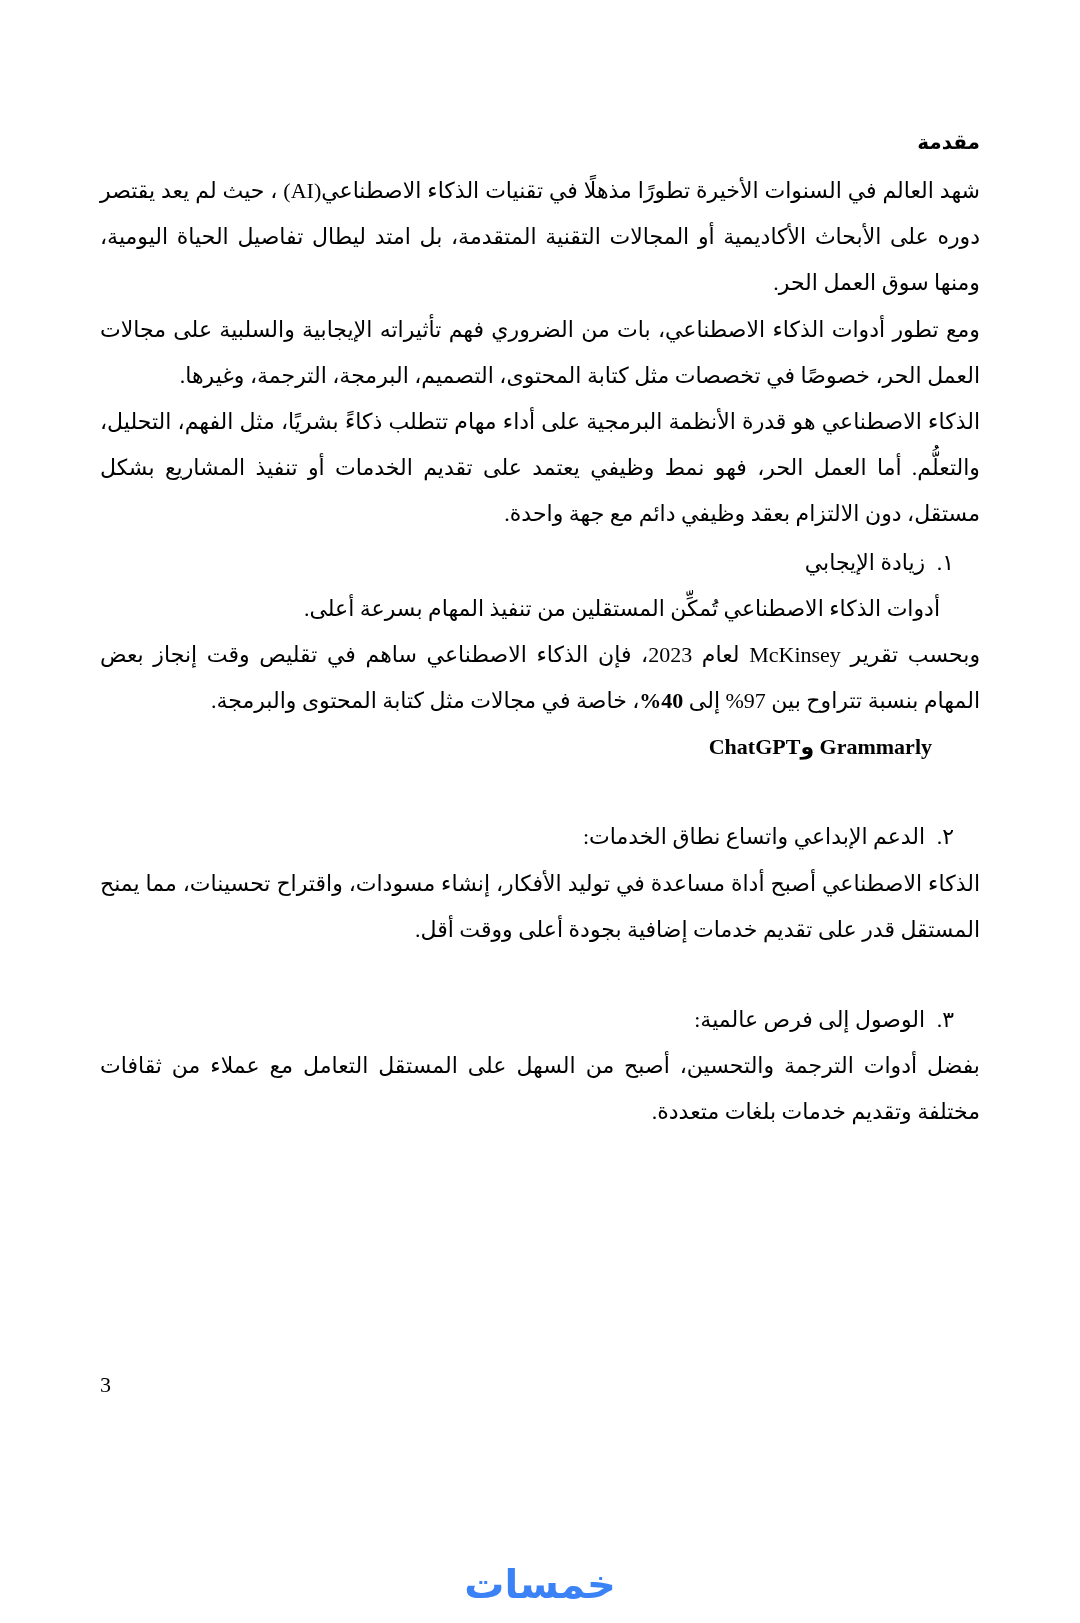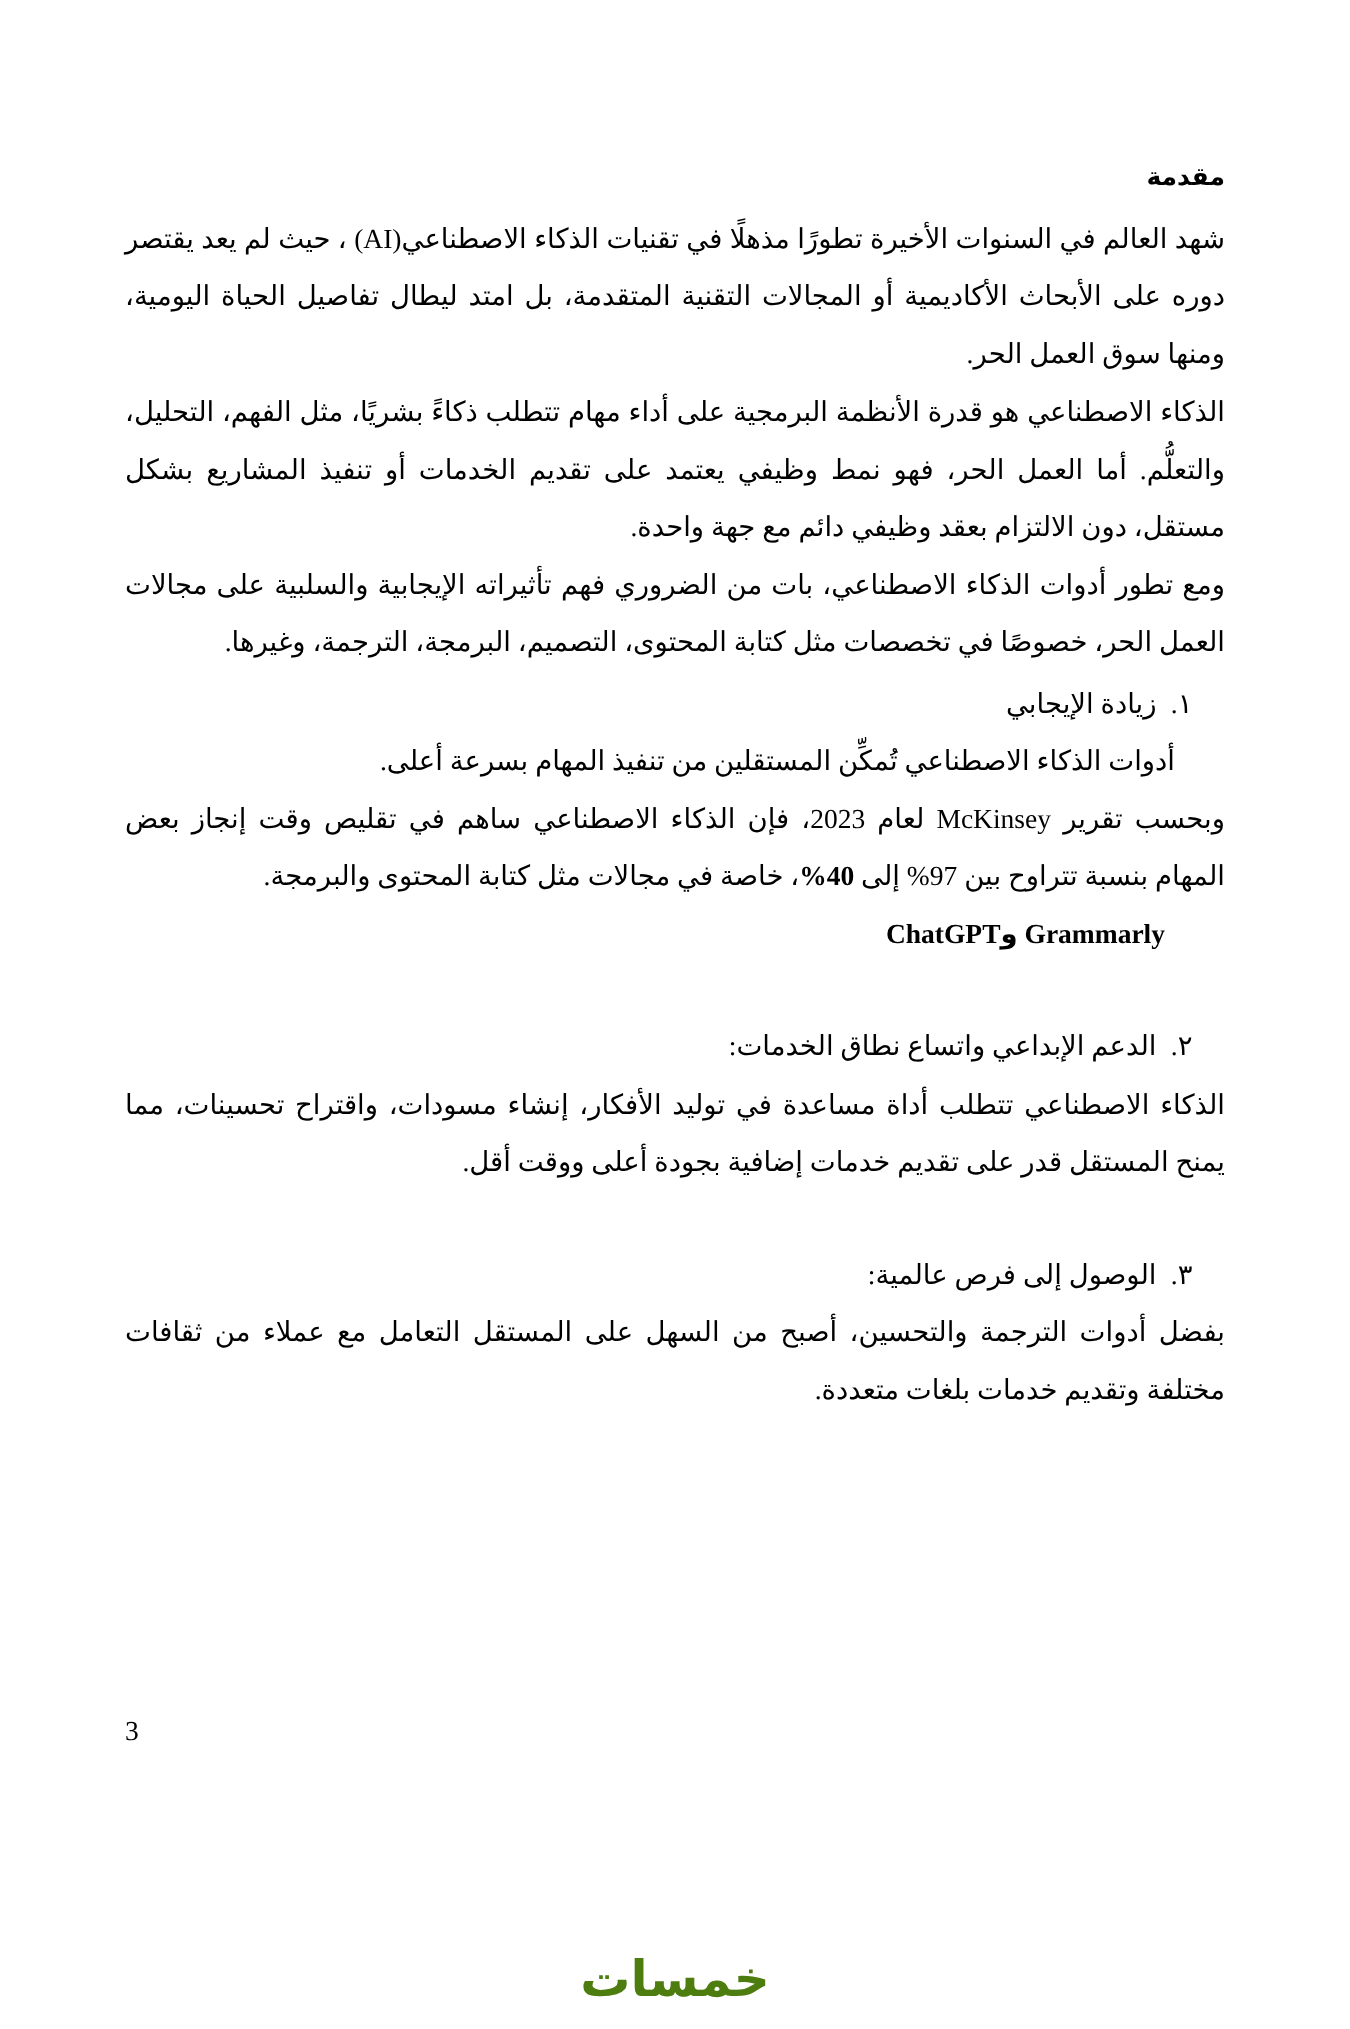--- a/index.html
+++ b/index.html
@@ -79,53 +79,53 @@
   }
   .watermark {
     position: absolute;
     bottom: 16px;
     left: 0;
     right: 0;
     text-align: center;
     font-family: "DejaVu Sans", sans-serif;
     font-size: 40px;
     font-weight: 700;
-    color: #4d7c0f;
+    color: #3b82f6;
     letter-spacing: 1px;
   }
 </style>
 </head>
 <body>
 
 <div class="page">
 
   <h1 class="doc-title">مقدمة</h1>
 
   <p class="para">شهد العالم في السنوات الأخيرة تطورًا مذهلًا في تقنيات الذكاء الاصطناعي(AI) ، حيث لم يعد يقتصر دوره على الأبحاث الأكاديمية أو المجالات التقنية المتقدمة، بل امتد ليطال تفاصيل الحياة اليومية، ومنها سوق العمل الحر.</p>
+  <p class="para">ومع تطور أدوات الذكاء الاصطناعي، بات من الضروري فهم تأثيراته الإيجابية والسلبية على مجالات العمل الحر، خصوصًا في تخصصات مثل كتابة المحتوى، التصميم، البرمجة، الترجمة، وغيرها.</p>
   <p class="para">الذكاء الاصطناعي هو قدرة الأنظمة البرمجية على أداء مهام تتطلب ذكاءً بشريًا، مثل الفهم، التحليل، والتعلُّم. أما العمل الحر، فهو نمط وظيفي يعتمد على تقديم الخدمات أو تنفيذ المشاريع بشكل مستقل، دون الالتزام بعقد وظيفي دائم مع جهة واحدة.</p>
-  <p class="para">ومع تطور أدوات الذكاء الاصطناعي، بات من الضروري فهم تأثيراته الإيجابية والسلبية على مجالات العمل الحر، خصوصًا في تخصصات مثل كتابة المحتوى، التصميم، البرمجة، الترجمة، وغيرها.</p>
 
 
 
   <div class="numbered-item">
     <div class="item-heading">
       <span class="item-num">١.</span>
       <span>زيادة الإيجابي</span>
     </div>
     <p class="para indent-r">أدوات الذكاء الاصطناعي تُمكِّن المستقلين من تنفيذ المهام بسرعة أعلى.</p>
     <p class="para"><span>وبحسب تقرير McKinsey لعام 2023، فإن الذكاء الاصطناعي ساهم في تقليص وقت إنجاز بعض المهام بنسبة تتراوح بين 97% إلى </span><b>40%</b><span>، خاصة في مجالات مثل كتابة المحتوى والبرمجة.</span></p>
     <p class="tools-line">Grammarly وChatGPT</p>
   </div>
 
   <div class="numbered-item spaced">
     <div class="item-heading">
       <span class="item-num">٢.</span>
       <span>الدعم الإبداعي واتساع نطاق الخدمات:</span>
     </div>
-    <p class="para">الذكاء الاصطناعي تتطلب أداة مساعدة في توليد الأفكار، إنشاء مسودات، واقتراح تحسينات، مما يمنح المستقل قدر على تقديم خدمات إضافية بجودة أعلى ووقت أقل.</p>
+    <p class="para">الذكاء الاصطناعي أصبح أداة مساعدة في توليد الأفكار، إنشاء مسودات، واقتراح تحسينات، مما يمنح المستقل قدر على تقديم خدمات إضافية بجودة أعلى ووقت أقل.</p>
   </div>
 
   <div class="numbered-item spaced">
     <div class="item-heading">
       <span class="item-num">٣.</span>
       <span>الوصول إلى فرص عالمية:</span>
     </div>
     <p class="para">بفضل أدوات الترجمة والتحسين، أصبح من السهل على المستقل التعامل مع عملاء من ثقافات مختلفة وتقديم خدمات بلغات متعددة.</p>
   </div>
 

